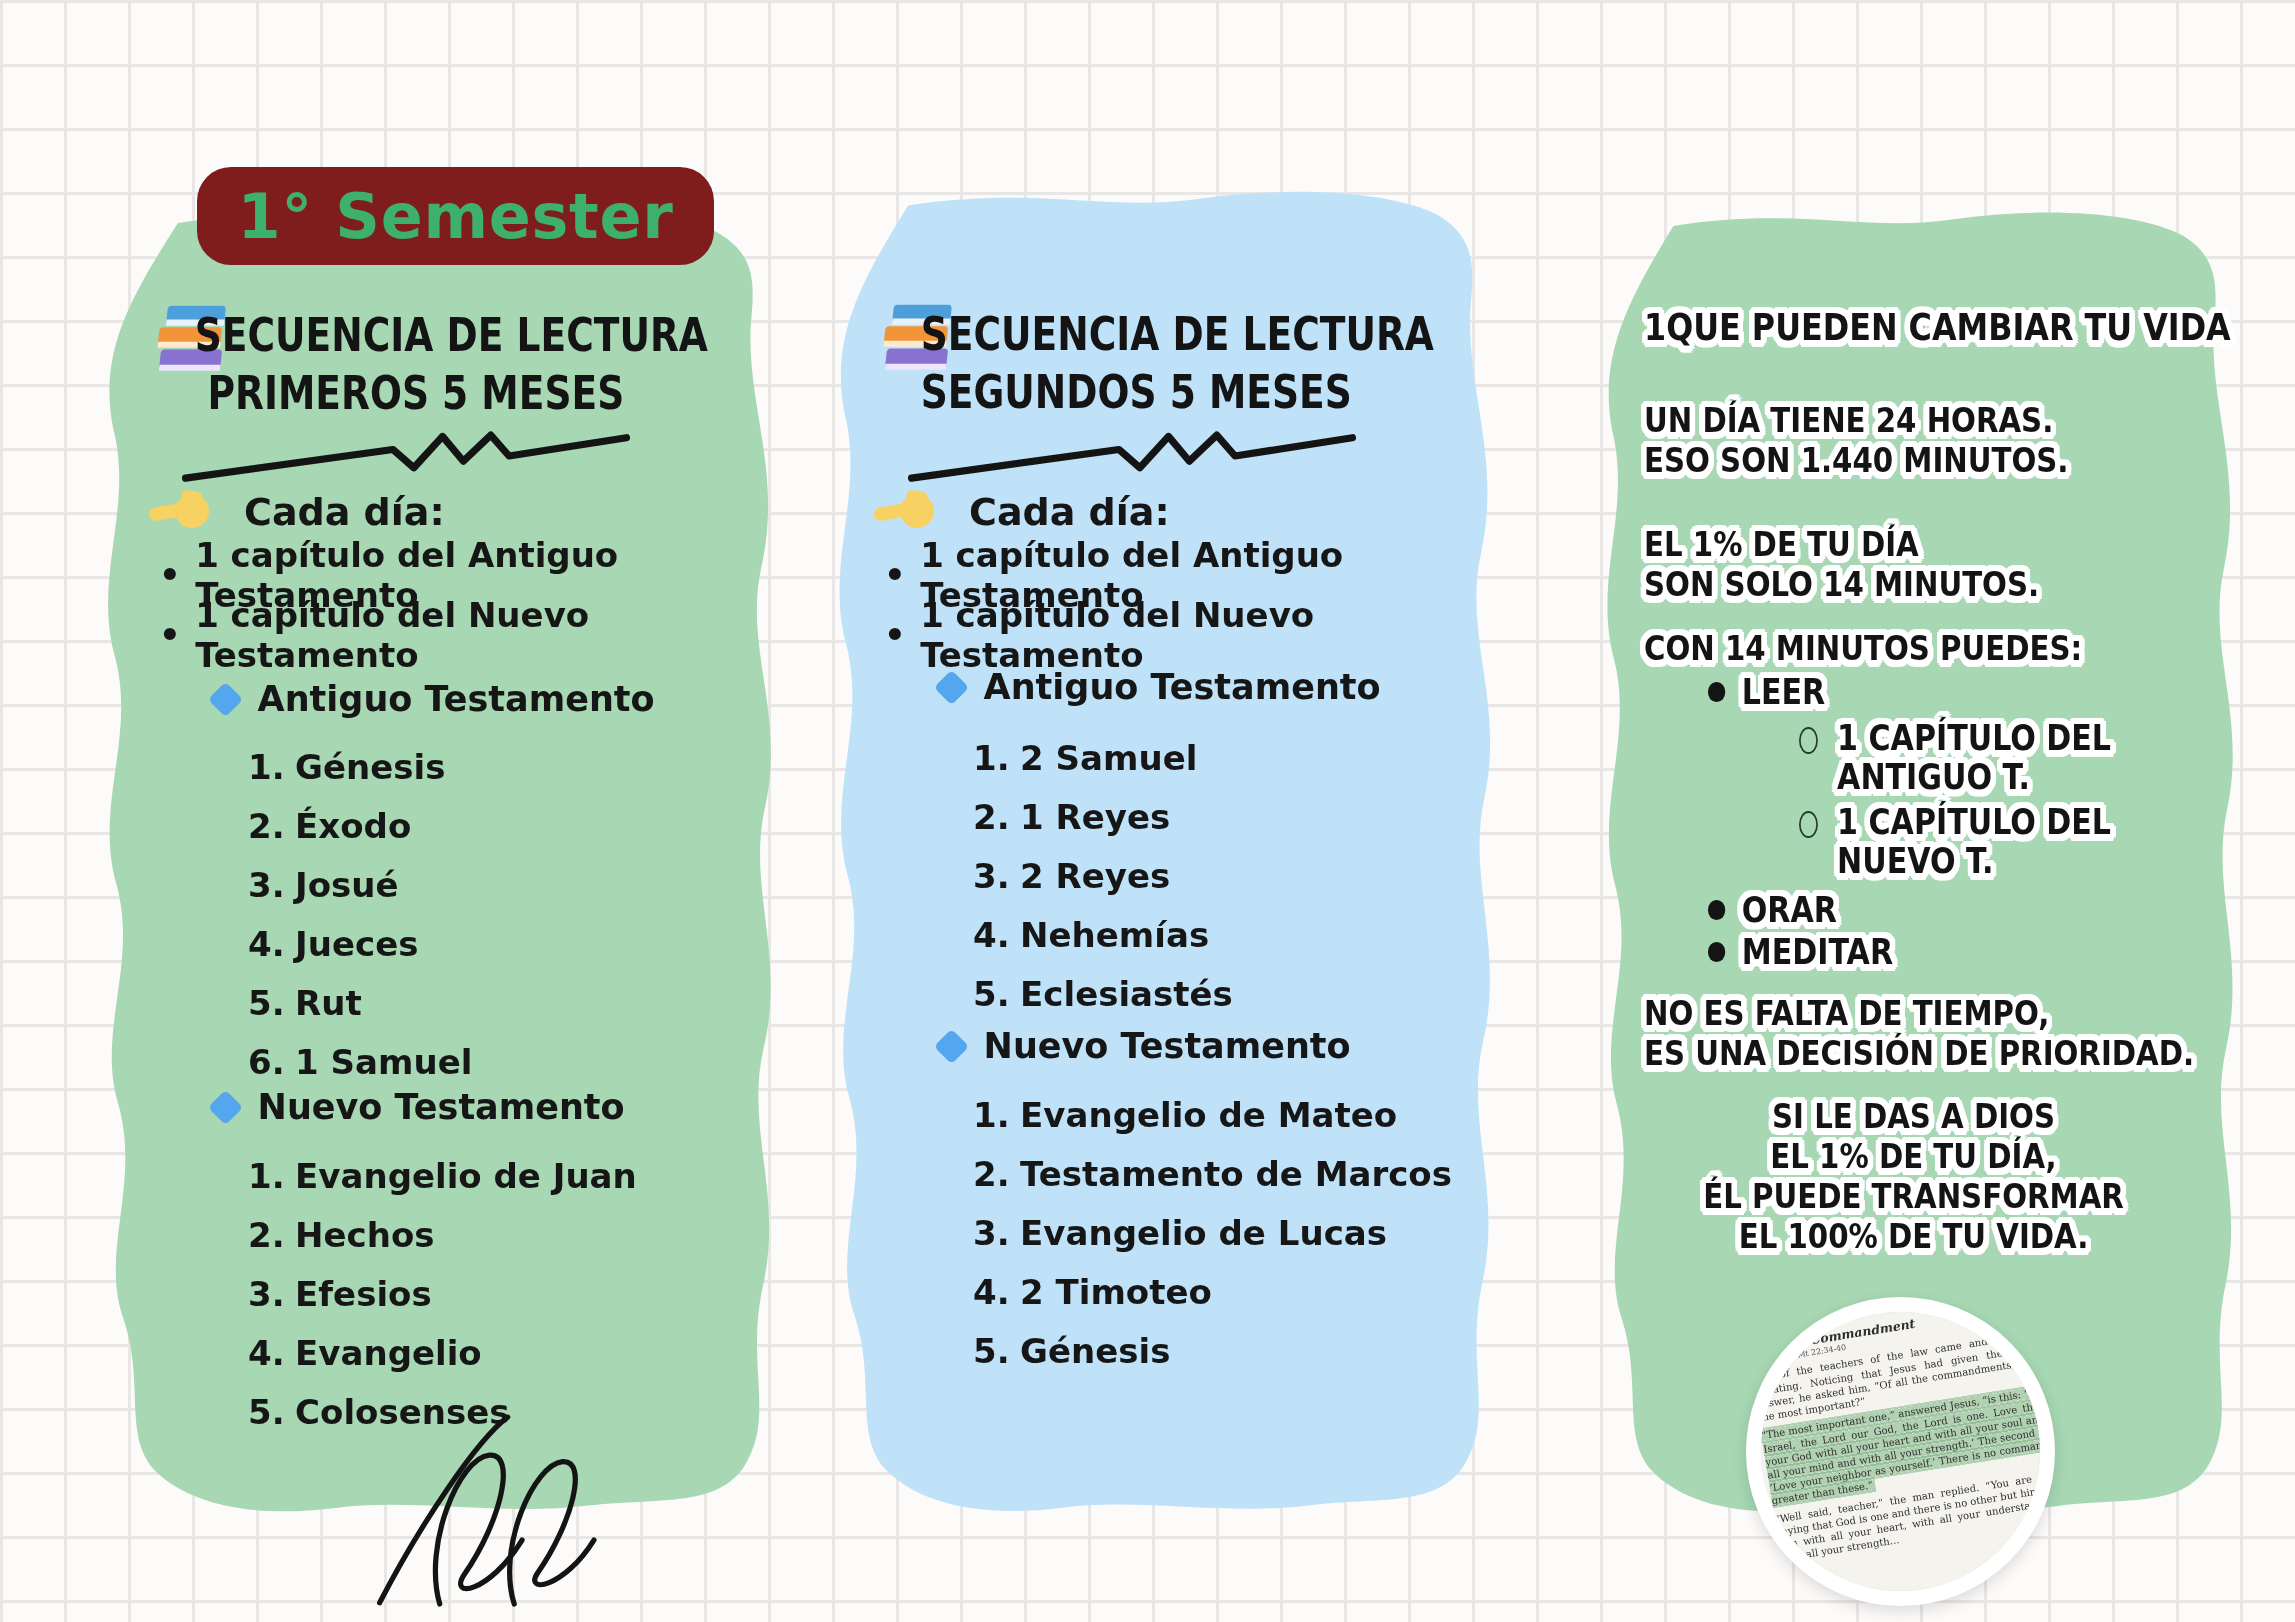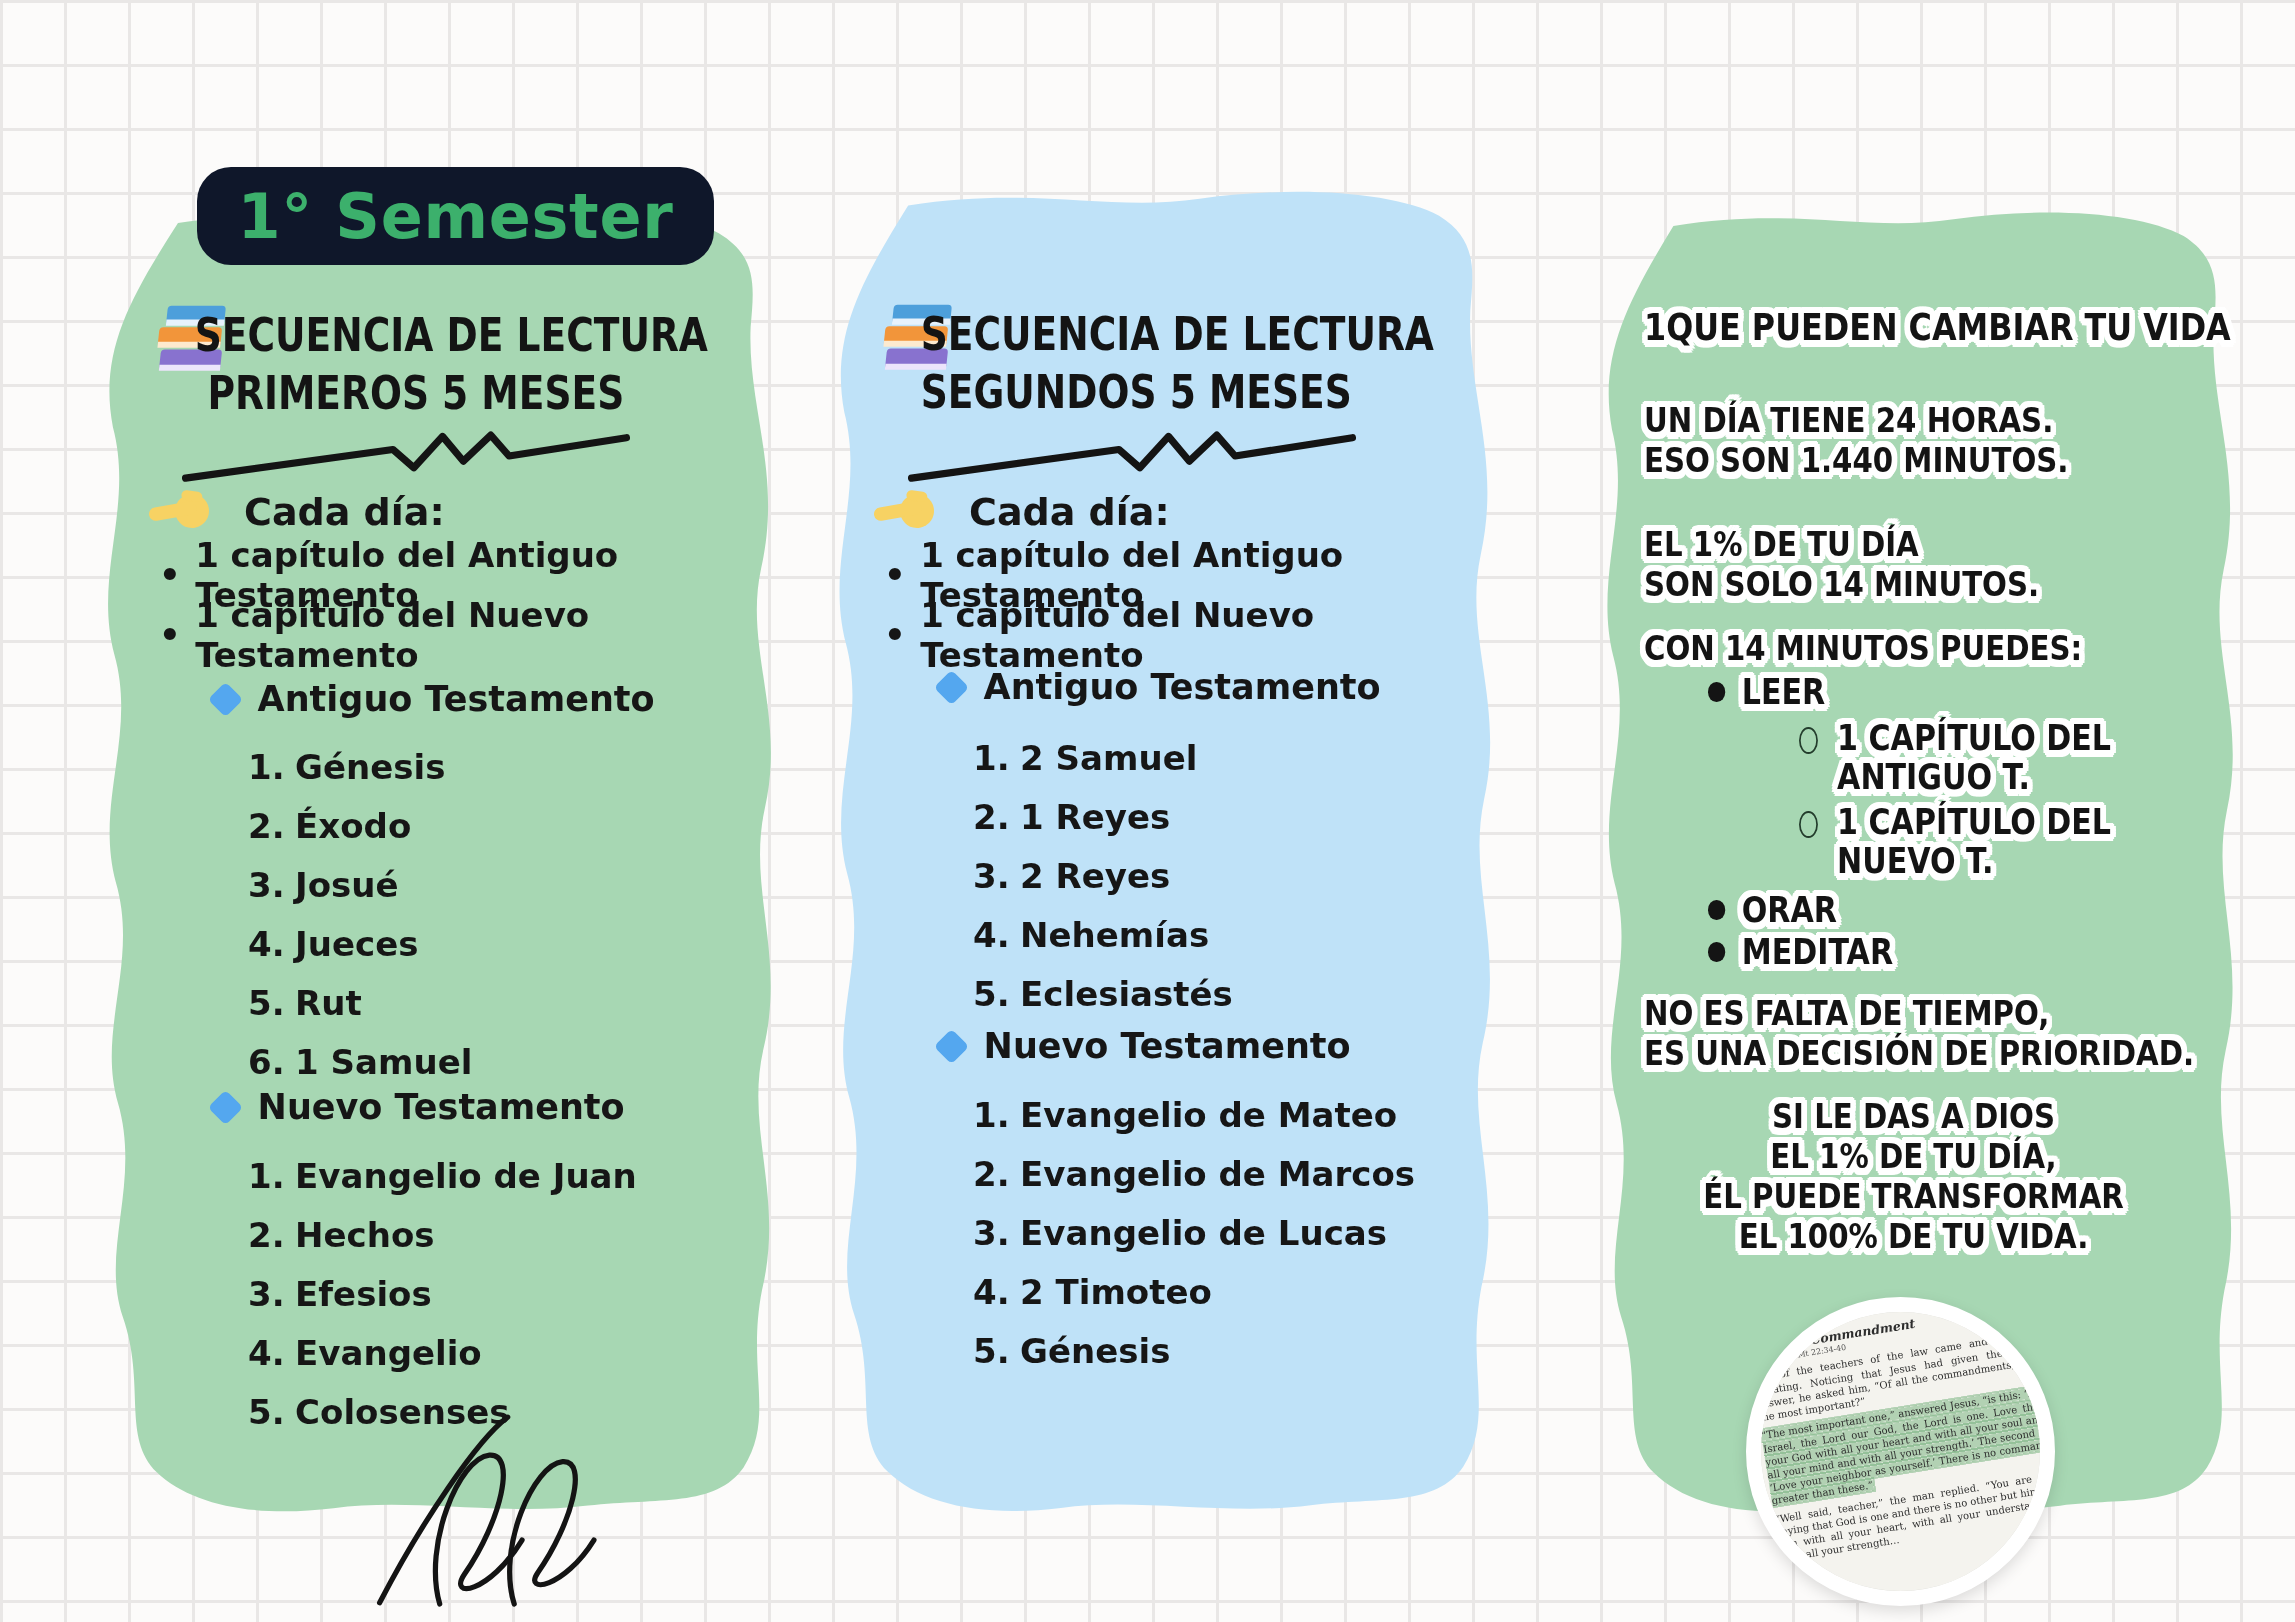--- a/index.html
+++ b/index.html
@@ -11,21 +11,21 @@
       linear-gradient(to right,#e9e7e6 2.6px,transparent 2.6px),
       linear-gradient(to bottom,#e9e7e6 2.6px,transparent 2.6px);
     background-size:64px 64px;
     color:#161616;
   }
   .panel{position:absolute;}
   .blob{position:absolute;left:0;top:0;width:100%;height:100%;z-index:0;}
   .panel > .content{position:absolute;inset:0;z-index:2;}
 
   .title-card{
-    position:absolute;background:#0f172a;border-radius:34px;z-index:3;
+    position:absolute;background:#7f1d1d;border-radius:34px;z-index:3;
     display:flex;align-items:center;justify-content:center;
   }
   .panel-title{font-size:62px;font-weight:700;letter-spacing:0.7px;white-space:nowrap;}
 
   .heading{position:absolute;text-align:right;}
   .hline{
     display:block;font-weight:700;font-size:47px;line-height:58px;white-space:nowrap;
     transform:scaleX(.8);transform-origin:50% 50%;letter-spacing:0px;color:#141414;
   }
   .books-icon{position:absolute;width:84px;height:80px;}
@@ -258,21 +258,21 @@
     </ol>
     <div class="sec-row" style="left:128px;top:851px;">
       <span class="diamond"></span>
       <span class="sec-label">Nuevo Testamento</span>
     </div>
     <ol class="books" style="left:162px;top:910px;">
       <li>
           <span>Evangelio de Mateo</span>
         </li>
       <li>
-          <span>Evangelio de Marcos</span>
+          <span>Testamento de Marcos</span>
         </li>
       <li>
           <span>Evangelio de Lucas</span>
         </li>
       <li>
           <span>2 Timoteo</span>
         </li>
       <li>
           <span>Génesis</span>
         </li>

